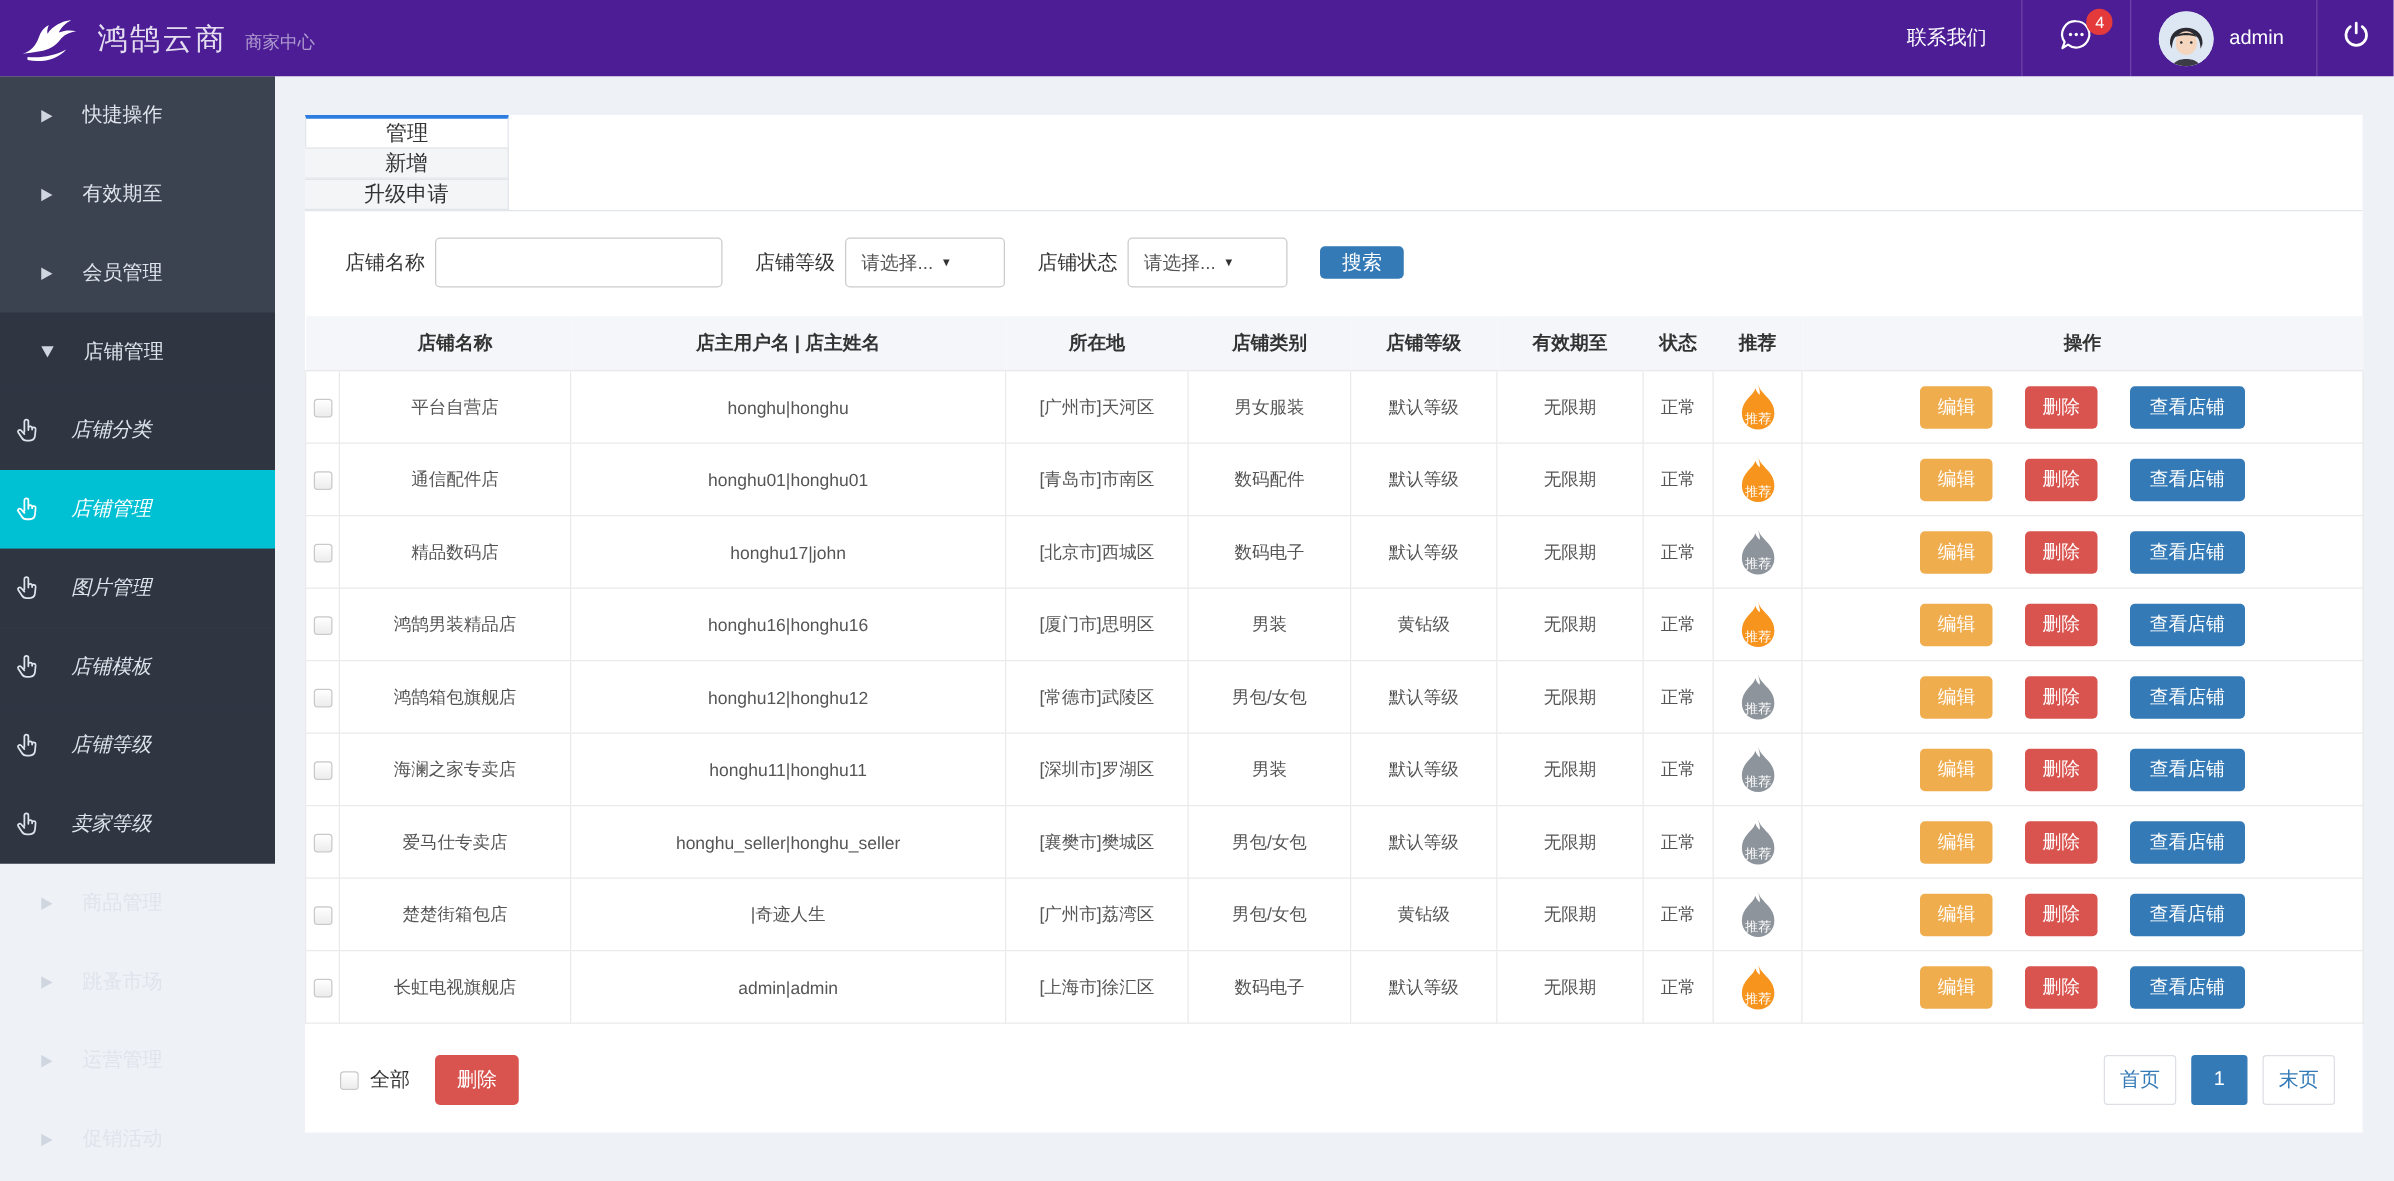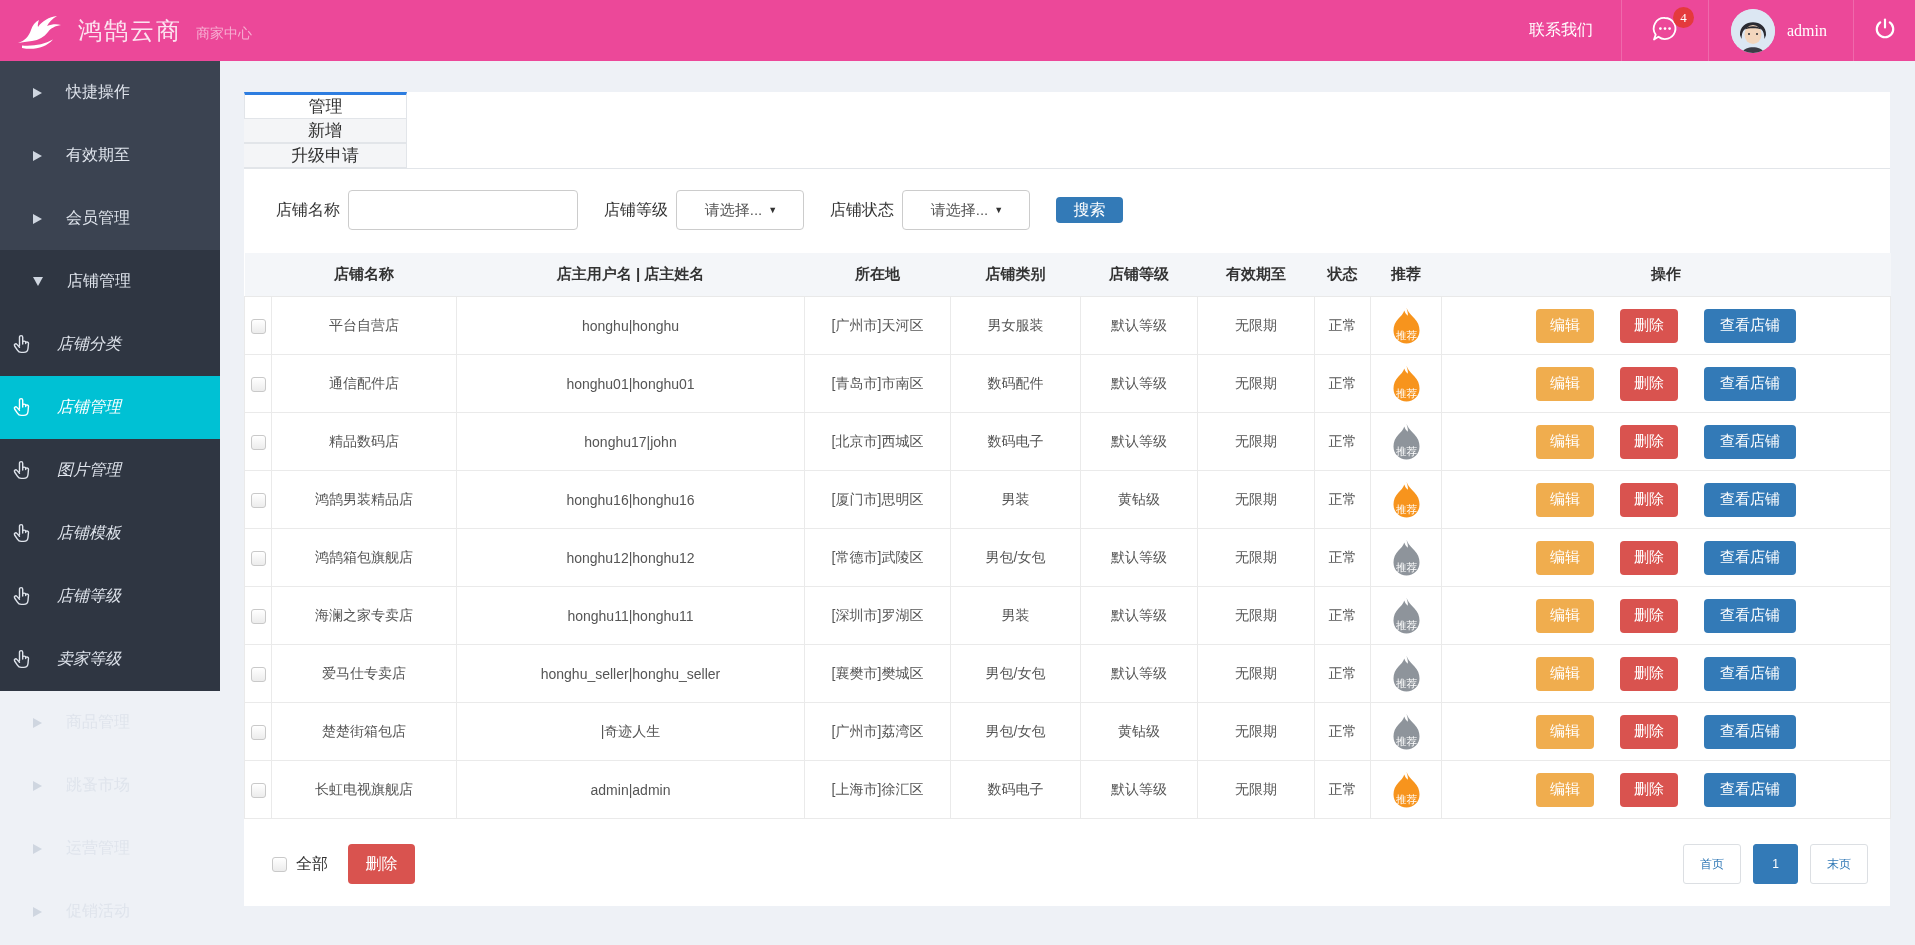--- a/index.html
+++ b/index.html
@@ -1,20 +1,20 @@
 <!DOCTYPE html>
 <html><head>
 <meta charset="utf-8">
 <style>
   html,body{margin:0;padding:0;width:1915px;height:945px;overflow:hidden;
     font-family:"Liberation Sans","DejaVu Sans",sans-serif;background:#eef1f6;position:relative;}
 
   
-  .topbar{position:absolute;top:0;left:0;width:1915px;height:61px;background:#ec4899;
-    display:flex;align-items:center;justify-content:space-between;z-index:5;font-family:Liberation Serif, serif;}
+  .topbar{position:absolute;top:0;left:0;width:1915px;height:61px;background:#4c1d95;
+    display:flex;align-items:center;justify-content:space-between;z-index:5;}
   .brand-area{display:flex;align-items:center;padding-left:16px;}
   .logo{display:flex;align-items:center;}
   .brand-text{color:rgba(255,255,255,.85);font-size:24px;margin-left:8px;letter-spacing:2px;}
   .brand-sub{color:rgba(255,255,255,.55);font-size:14px;margin-left:14px;margin-top:6px;}
   .topbar-right{display:flex;align-items:center;height:100%;}
   .tb-item{display:flex;align-items:center;height:100%;color:#fff;cursor:pointer;}
   .tb-contact{font-size:16px;padding:0 28px;}
   .tb-msg{width:86px;justify-content:center;border-left:1px solid rgba(255,255,255,.18);position:relative;}
   .badge{position:absolute;top:7px;right:14px;min-width:21px;height:21px;border-radius:11px;
     background:#e43a3c;color:#fff;font-size:13px;line-height:21px;text-align:center;padding:0 4px;box-sizing:border-box;}
@@ -45,21 +45,21 @@
   .tab{width:163px;box-sizing:border-box;display:flex;align-items:center;justify-content:center;
     font-size:17px;color:#333;background:#f4f5f7;border:1px solid #e2e5e9;border-left:none;cursor:pointer;}
   .tab:first-child{border-left:1px solid #e2e5e9;}
   .tab.active{background:#fff;border-top:3px solid #2d7de0;border-bottom:none;}
   .tabbar::after{content:'';flex:1;border-bottom:1px solid #e2e5e9;}
 
   .filterbar{display:flex;align-items:center;margin:47px 0 0 32px;}
   .flabel{font-size:16px;color:#333;}
   .finput{width:230px;height:40px;border:1px solid #ccc;border-radius:4px;margin-left:8px;
     box-sizing:border-box;padding:0 10px;font-size:15px;font-family:inherit;}
-  .fselect{display:flex;align-items:center;justify-content:center;width:128px;height:40px;
+  .fselect{display:flex;align-items:center;justify-content:flex-start;width:128px;height:40px;
     border:1px solid #ccc;border-radius:4px;margin-left:8px;box-sizing:border-box;
     padding:0 10px 0 12px;font-size:15px;color:#555;cursor:pointer;background:#fff;}
   .caret{font-size:9px;color:#333;margin-left:6px;}
   .ml{margin-left:26px;}
   .btn{border:none;border-radius:4px;color:#fff;cursor:pointer;font-family:inherit;}
   .search{width:67px;height:26px;background:#337ab7;font-size:16px;margin-left:26px;}
 
   .grid{width:100%;border-collapse:collapse;table-layout:fixed;margin-top:23px;}
   .grid th{height:41px;background:#f4f6f9;font-size:15px;color:#333;font-weight:bold;
     border-bottom:1px solid #e9e9e9;text-align:center;}
@@ -79,21 +79,21 @@
   .act{height:34px;font-size:15px;margin:0 11px;}
   .b-edit{width:58px;background:#f0ad4e;}
   .b-del{width:58px;background:#d9534f;}
   .b-view{width:92px;background:#337ab7;}
 
   .footerbar{display:flex;align-items:center;margin:25px 22px 0 28px;}
   .footerbar .flabel{margin-left:9px;}
   .danger{width:67px;height:40px;background:#d9534f;font-size:16px;margin-left:20px;}
   .pager{margin-left:auto;display:flex;gap:12px;}
   .page-btn{min-width:58px;height:40px;box-sizing:border-box;border:1px solid #dcdfe3;border-radius:3px;
-    background:#fff;color:#337ab7;font-size:12px;display:flex;align-items:center;justify-content:center;
+    background:#fff;color:#337ab7;font-size:16px;display:flex;align-items:center;justify-content:center;
     padding:0 10px;cursor:pointer;}
   .page-btn.active{background:#337ab7;color:#fff;border-color:#337ab7;min-width:45px;padding:0;}
 </style>
 </head>
 <body>
 
 <div class="topbar">
   <div class="brand-area">
     <span class="logo">
       <svg width="54" height="40" viewBox="0 0 54 40" fill="#ffffff">

